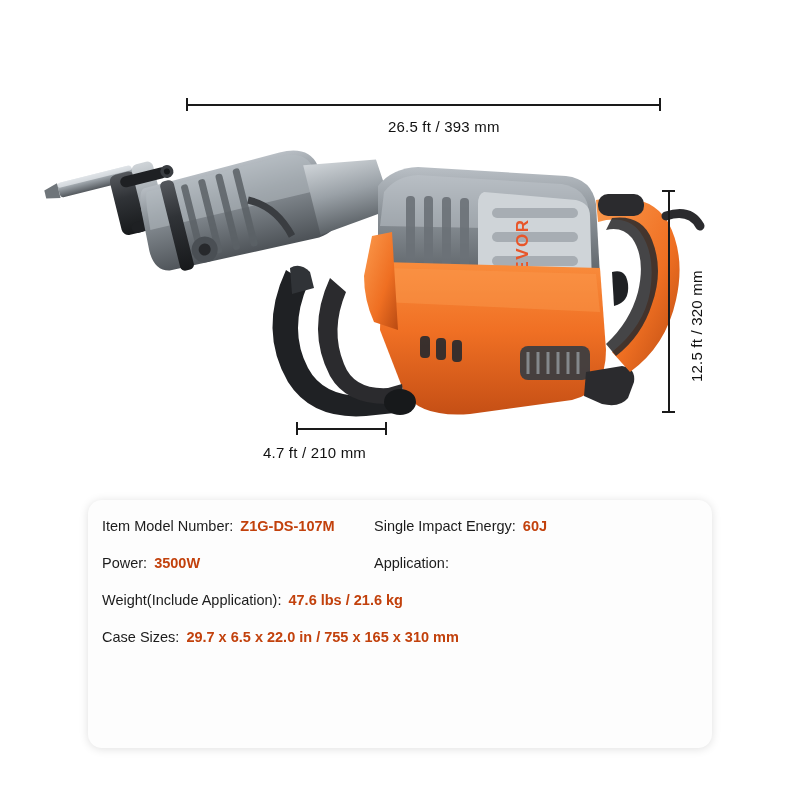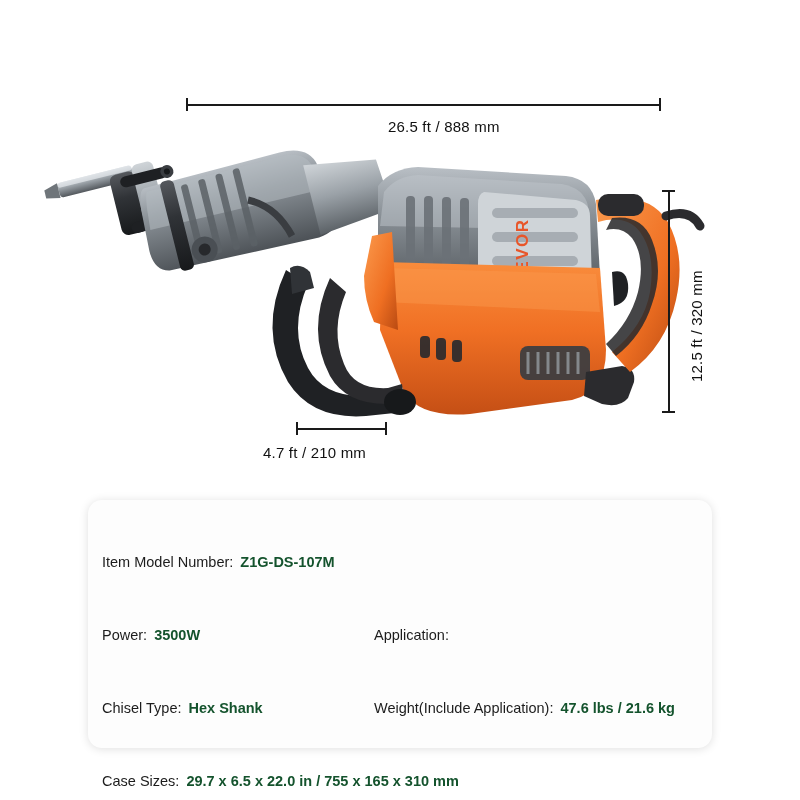--- a/index.html
+++ b/index.html
@@ -91,26 +91,25 @@
     align-items: baseline;
     flex: 0 0 auto;
   }
   .spec-col.left { width: 272px; }
   .spec-col.right { width: 330px; }
   .spec-col.full { width: 100%; }
   .spec-label {
     font-size: 14.5px;
     color: #1c1c1c;
     white-space: nowrap;
-    margin-top: 36px;
   }
   .spec-value {
     font-size: 14.5px;
     font-weight: bold;
-    color: #14532d;
+    color: #c2410c;
     margin-left: 7px;
     white-space: nowrap;
   }
 </style>
 </head>
 <body>
 
 <div class="page">
 
   <div class="product-area">
@@ -246,59 +245,59 @@
         <path d="M290 268 Q300 262 310 272 L314 288 L292 294 Z" fill="#303337"></path>
         <path d="M330 278 Q306 330 330 376 Q346 404 386 404 L404 400 L402 384 L388 388 Q354 390 344 364 Q330 330 346 292 Z" fill="#2b2b2e"></path>
         <ellipse cx="400" cy="402" rx="16" ry="13" fill="#17191b"></ellipse>
         <path d="M248 200 Q276 206 292 236" stroke="#3a3d41" stroke-width="7" fill="none"></path>
       </g>
     </svg>
 
     <div class="dim-line dim-h" style="left:186px; top:104px; width:474px;"></div>
     <div class="tick-v" style="left:186px; top:98px;"></div>
     <div class="tick-v" style="left:659px; top:98px;"></div>
-    <div class="dim-label" style="left:388px; top:118px;">26.5 ft / 888 mm</div>
+    <div class="dim-label" style="left:388px; top:118px;">26.5 ft / 393 mm</div>
 
     <div class="dim-line dim-v" style="left:668px; top:190px; height:222px;"></div>
     <div class="tick-h" style="left:662px; top:190px;"></div>
     <div class="tick-h" style="left:662px; top:411px;"></div>
     <div class="dim-label vert" style="left:688px; top:382px;">12.5 ft / 320 mm</div>
 
     <div class="dim-line dim-h" style="left:296px; top:428px; width:90px;"></div>
     <div class="tick-v" style="left:296px; top:422px;"></div>
     <div class="tick-v" style="left:385px; top:422px;"></div>
     <div class="dim-label" style="left:263px; top:444px;">4.7 ft / 210 mm</div>
   </div>
 
   <div class="spec-card">
     <div class="spec-grid">
 
       <div class="spec-row">
         <div class="spec-col left">
           <span class="spec-label">Item Model Number:</span>
           <span class="spec-value">Z1G-DS-107M</span>
         </div>
+        <div class="spec-col right">
+          <span class="spec-label">Single Impact Energy:</span>
+          <span class="spec-value">60J</span>
+        </div>
       </div>
 
 
       <div class="spec-row">
         <div class="spec-col left">
           <span class="spec-label">Power:</span>
           <span class="spec-value">3500W</span>
         </div>
         <div class="spec-col right">
           <span class="spec-label">Application:</span>
         </div>
       </div>
 
       <div class="spec-row">
-        <div class="spec-col left">
-          <span class="spec-label">Chisel Type:</span>
-          <span class="spec-value">Hex Shank</span>
-        </div>
         <div class="spec-col right">
           <span class="spec-label">Weight(Include Application):</span>
           <span class="spec-value">47.6 lbs / 21.6 kg</span>
         </div>
       </div>
 
       <div class="spec-row">
         <div class="spec-col full">
           <span class="spec-label">Case Sizes:</span>
           <span class="spec-value">29.7 x 6.5 x 22.0 in / 755 x 165 x 310 mm</span>

